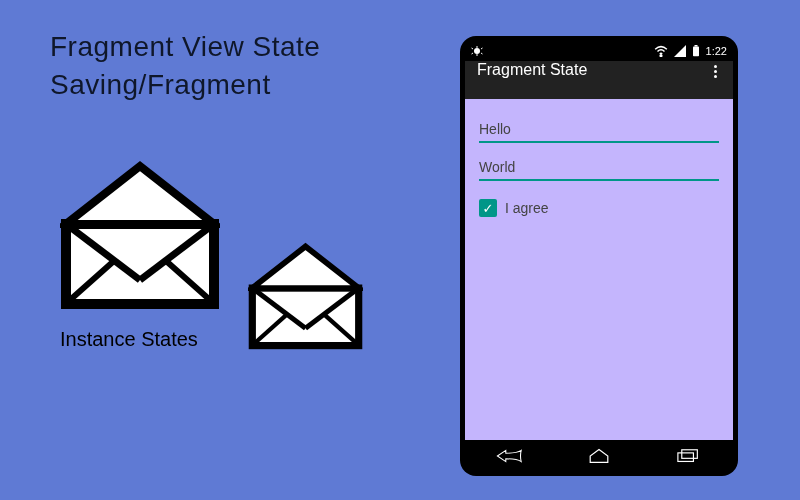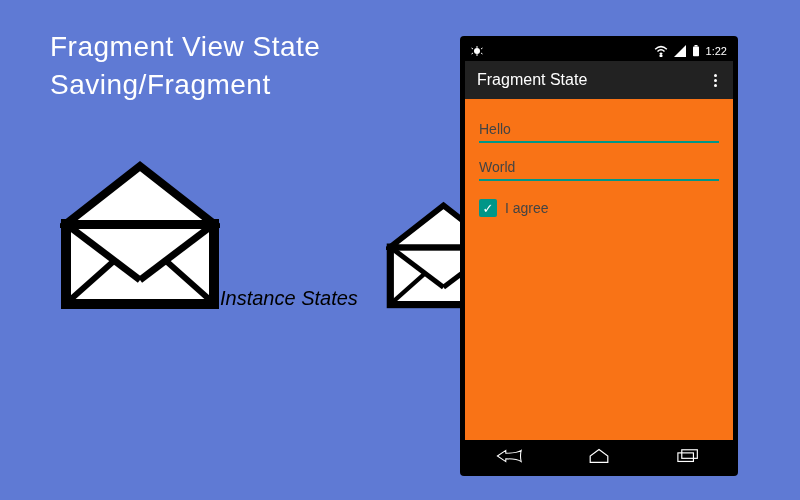--- a/index.html
+++ b/index.html
@@ -8,52 +8,52 @@
     height: 500px;
     background: #5f7ad4;
     font-family: "Segoe UI", Arial, sans-serif;
     position: relative;
     overflow: hidden;
   }
   .title {
     position: absolute;
     left: 50px;
     top: 28px;
-    color: #ffffff;
+    color: #0f172a;
     font-size: 28px;
     font-weight: 300;
     line-height: 1.35;
     letter-spacing: 0.5px;
   }
   .envelopes {
     position: absolute;
     left: 60px;
     top: 160px;
     display: flex;
     align-items: flex-end;
     gap: 28px;
   }
-  .env-group { display: flex; flex-direction: row; align-items: flex-end; font-style: italic; }
+  .env-group { display: flex; flex-direction: column; align-items: flex-start; }
   .env-label {
     color: #000;
     font-size: 20px;
     margin-top: 18px;
     font-weight: 400;
   }
   .env-svg { image-rendering: pixelated; }
 
   
   .phone {
     position: absolute;
     left: 460px;
     top: 36px;
     width: 278px;
     height: 440px;
     background: #000;
-    border-radius: 4px;
+    border-radius: 16px;
     padding-left: 48px;
   }
   .screen {
     position: absolute;
     left: 5px; right: 5px; top: 5px;
     bottom: 36px;
     background: #eeeeee;
     display: flex;
     flex-direction: column;
   }
@@ -67,31 +67,31 @@
     font-size: 11px;
     gap: 6px;
   }
   .statusbar .spacer { flex: 1; }
   .status-icon { display: inline-flex; align-items: center; }
   .actionbar {
     height: 38px;
     background: #222;
     color: #fff;
     display: flex;
-    align-items: center;
+    align-items: flex-start;
     padding: 0 12px;
     font-size: 16px;
   }
   .actionbar .ab-title { flex: 1; font-weight: 400; }
   .overflow-dots { display: flex; flex-direction: column; gap: 2px; padding: 4px; }
   .overflow-dots span { width: 3px; height: 3px; background: #fff; border-radius: 50%; }
   .content {
     flex: 1;
     padding: 20px 14px 14px 14px;
-    background: #f97316;
+    background: #c4b5fd;
     font-size: 14px;
     color: #444;
   }
   .field-line {
     border: none;
     border-bottom: 2px solid #009688;
     background: transparent;
     width: 100%;
     padding: 2px 0 4px 0;
     font-size: 14px;

